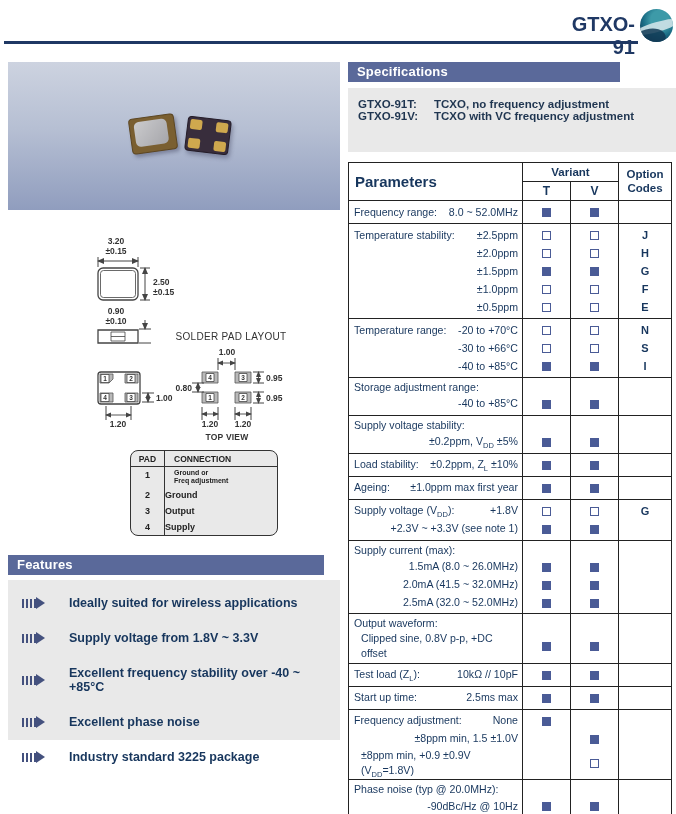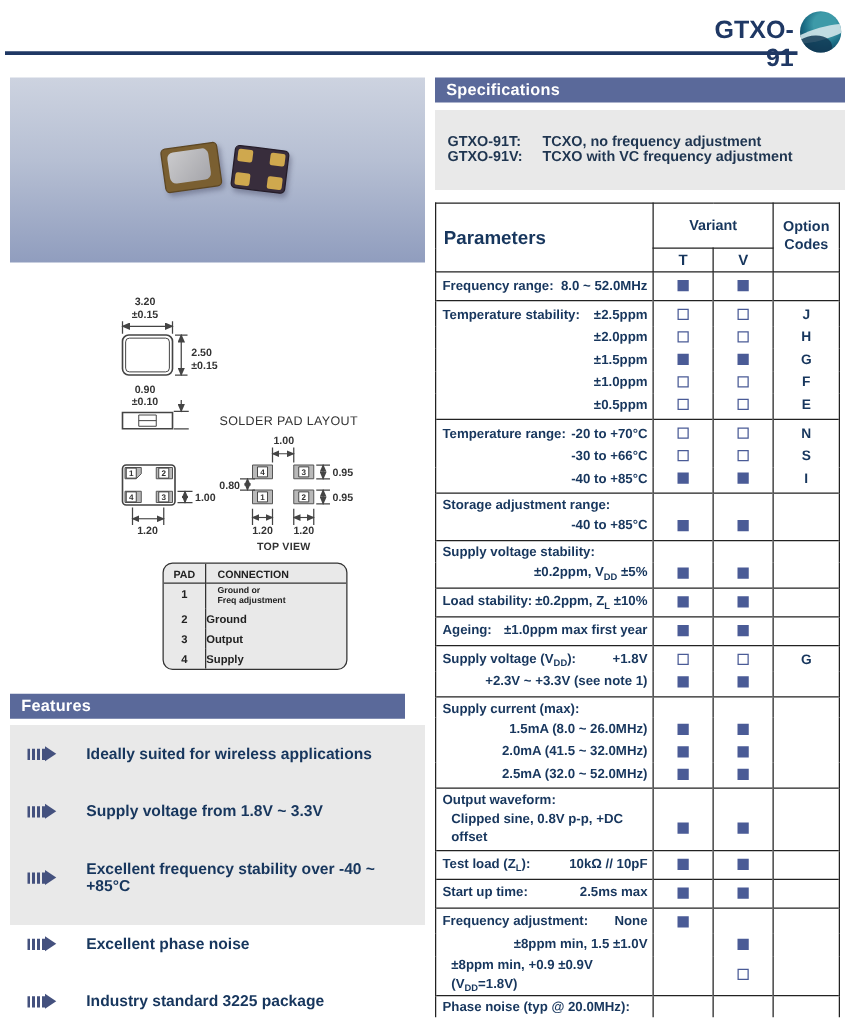--- a/index.html
+++ b/index.html
@@ -44,49 +44,49 @@
   .padtab .hc { font-size:8.5px; font-weight:bold; padding:3px 4px 2px; border-bottom:1.2px solid #333; }
   .padtab .c1 { text-align:center; border-right:1.2px solid #333; }
   .padtab .c2 { padding-left:9px; }
   .padtab .rc { font-size:9px; font-weight:600; padding:3px 0; }
   .padtab .rc.small { font-size:7px; line-height:1.15; white-space:pre-line; padding:2px 0 2px 9px; }
 
   
   .bar { position:absolute; height:20px; background:#5A699A; color:#fff; font-size:13px; font-weight:bold;
          line-height:20px; padding-left:9px; letter-spacing:.2px; }
   .bar-features { left:8px; top:555px; width:316px; }
-  .bar-specs { left:348px; top:62px; width:328px; }
+  .bar-specs { left:348px; top:62px; width:272px; }
   .panel { position:absolute; background:#E9E9E9; }
   .panel-features { left:8px; top:580px; width:332px; height:160px; padding:16px 8px 8px 14px;
-                    display:flex; flex-direction:column; gap:32px; }
+                    display:flex; flex-direction:column; gap:21px; }
   .panel-specs { left:348px; top:88px; width:328px; height:64px; padding:10px 10px;
-                 display:flex; flex-direction:column; justify-content:center; }
+                 display:flex; flex-direction:column; justify-content:flex-start; }
   .spec-line { font-size:11.5px; font-weight:bold; color:#1F3550; }
   .sv-label { display:inline-block; width:76px; }
 
   .feat-item { display:flex; align-items:center; gap:24px; }
   .feat-text { font-size:12.5px; font-weight:bold; color:#17365D; }
   .fi { display:flex; align-items:center; flex:0 0 auto; }
   .fi-tail { width:14px; height:9px; background:repeating-linear-gradient(90deg,#44517E 0 2px,rgba(0,0,0,0) 2px 4px); }
   .fi-head { width:0; height:0; border-left:9px solid #44517E; border-top:6px solid transparent; border-bottom:6px solid transparent; }
 
   
   .spec-col { position:absolute; left:348px; top:162px; width:323px; }
   table.spec { width:323px; border-collapse:collapse; table-layout:fixed; border:1.5px solid #222; }
   table.spec th, table.spec td { border:1.1px solid #222; }
   table.spec thead th { background:#fff; color:#17365D; text-align:center; }
   .th-params { text-align:left !important; font-size:15px; font-weight:bold; padding-left:6px; }
-  .th-variant { font-size:11.5px; height:36px; }
+  .th-variant { font-size:11.5px; height:19px; }
   .th-tv { font-size:12px; height:19px; }
   .th-codes { font-size:11.5px; white-space:pre-line; line-height:1.2; }
   table.spec tbody td { border-top:none; border-bottom:none; color:#17365D; }
   table.spec tbody tr.gs td { border-top:1.1px solid #222; padding-top:2px; }
   table.spec tbody tr.ge td { padding-bottom:2px; }
   .pc { padding:0 4px 0 5px; }
-  .pcell { display:flex; align-items:baseline; font-size:10.6px; line-height:14.8px; font-weight:700; }
+  .pcell { display:flex; align-items:baseline; font-size:10.6px; line-height:14.8px; font-weight:400; }
   .pl { flex:0 0 auto; }
   .pr { margin-left:auto; text-align:right; }
   .pi { padding-left:7px; }
   .pcell sub { font-size:7.5px; line-height:0; }
   .mc { text-align:center; vertical-align:middle; }
   .cc { text-align:center; vertical-align:middle; font-size:11px; font-weight:bold; color:#17365D; }
   .sq { display:inline-block; width:9px; height:9px; vertical-align:middle; }
   .sq.filled { background:#4A5B96; }
   .sq.open { background:#fff; border:1.6px solid #4A5B96; }
 </style>

